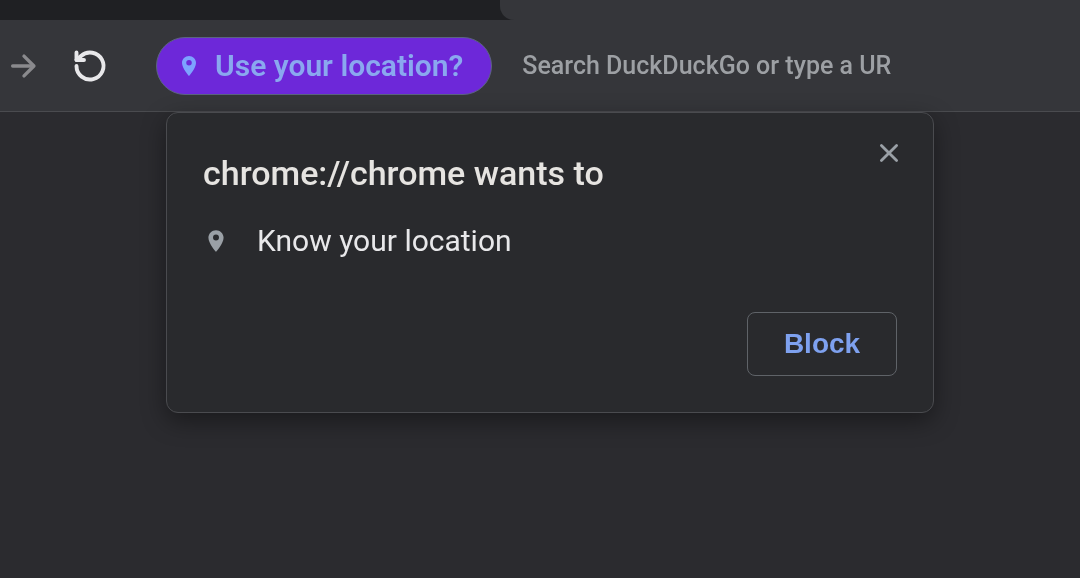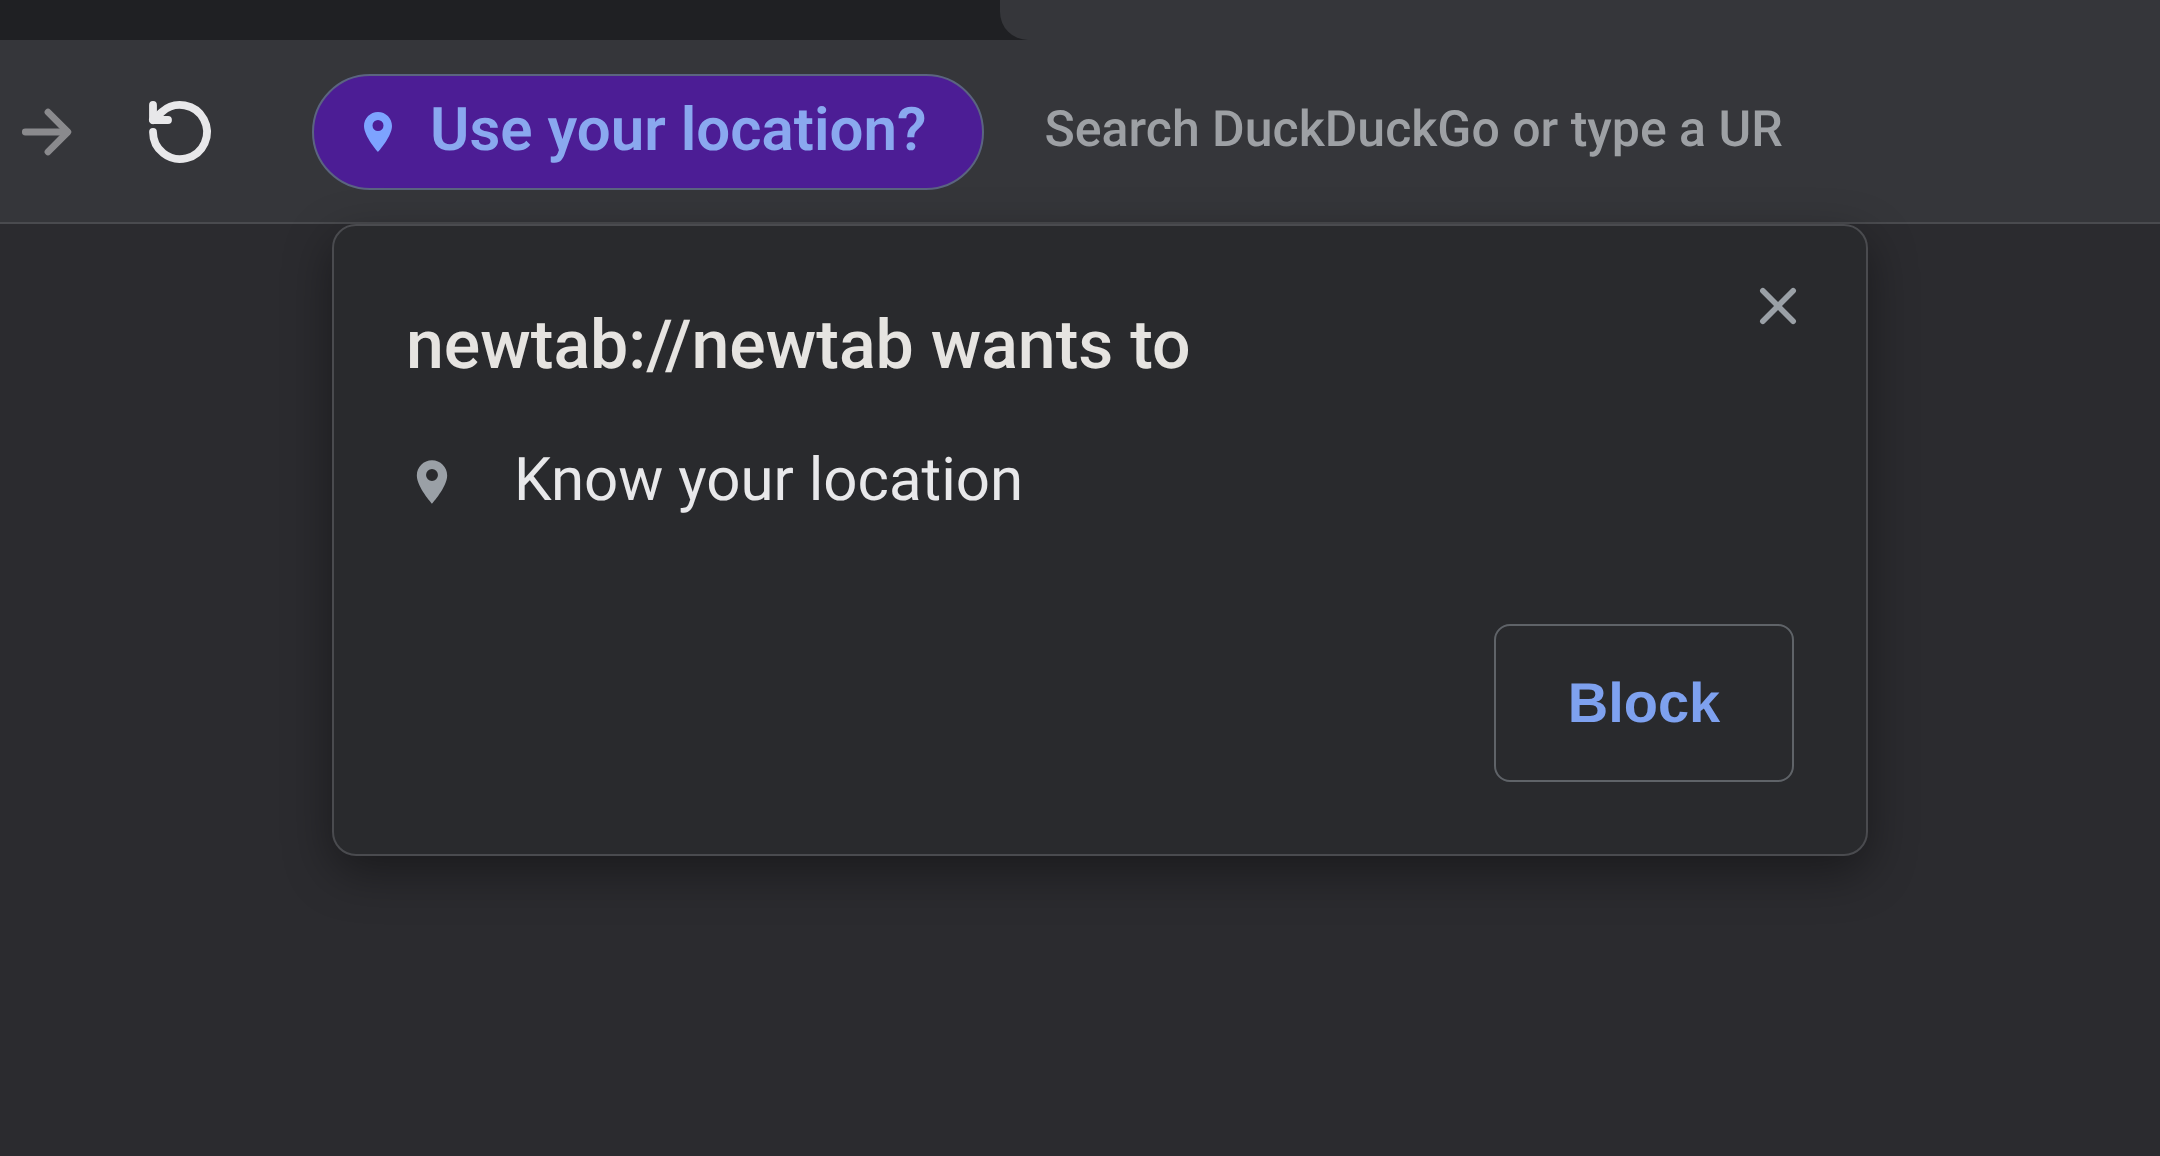--- a/index.html
+++ b/index.html
@@ -51,21 +51,21 @@
       display: flex;
       align-items: center;
       justify-content: center;
       color: #e8e8ea;
       margin-left: -6px;
     }
     .location-chip {
       display: inline-flex;
       align-items: center;
       height: 58px;
-      background: #4c1d95;
+      background: #6d28d9;
       border: 1px solid #5b6480;
       border-radius: 30px;
       padding: 0 28px 0 20px;
       gap: 14px;
       margin-left: 18px;
     }
     .location-chip .pin { color: #7da3ff; }
     .location-chip-text {
       color: #8aa8ef;
       font-size: 30px;
@@ -114,21 +114,21 @@
       margin-bottom: 54px;
     }
     .perm-icon { color: #9aa0a6; }
     .perm-label { color: #e8e8ea; font-size: 30px; font-weight: 400; }
     .dialog-buttons {
       display: flex;
       gap: 22px;
       justify-content: flex-end;
     }
     .dialog-btn {
-      height: 79px;
+      height: 64px;
       min-width: 150px;
       border: 1px solid #5f6368;
       background: transparent;
       border-radius: 8px;
       color: #7ea1ef;
       font-size: 28px;
       font-weight: 600;
       padding: 0 28px;
       display: inline-flex;
       align-items: center;
@@ -166,21 +166,21 @@
   <div class="omnibox-text">Search DuckDuckGo or type a UR</div>
 </div>
 
 <div class="permission-dialog">
   <div class="dialog-close">
     <svg width="26" height="26" viewBox="0 0 24 24" fill="none" stroke="currentColor" stroke-width="2.6" stroke-linecap="round">
       <line x1="5" y1="5" x2="19" y2="19"></line>
       <line x1="19" y1="5" x2="5" y2="19"></line>
     </svg>
   </div>
-  <div class="dialog-title">newtab://newtab wants to</div>
+  <div class="dialog-title">chrome://chrome wants to</div>
   <div class="perm-row">
     <span class="perm-icon">
       <svg width="26" height="32" viewBox="0 0 24 24" fill="currentColor">
         <path d="M12 2C8.13 2 5 5.13 5 9c0 5.25 7 13 7 13s7-7.75 7-13c0-3.87-3.13-7-7-7zm0 9.5A2.5 2.5 0 1 1 12 6a2.5 2.5 0 0 1 0 5.5z"></path>
       </svg>
     </span>
     <span class="perm-label">Know your location</span>
   </div>
   <div class="dialog-buttons">
     <button class="dialog-btn">Block</button>

